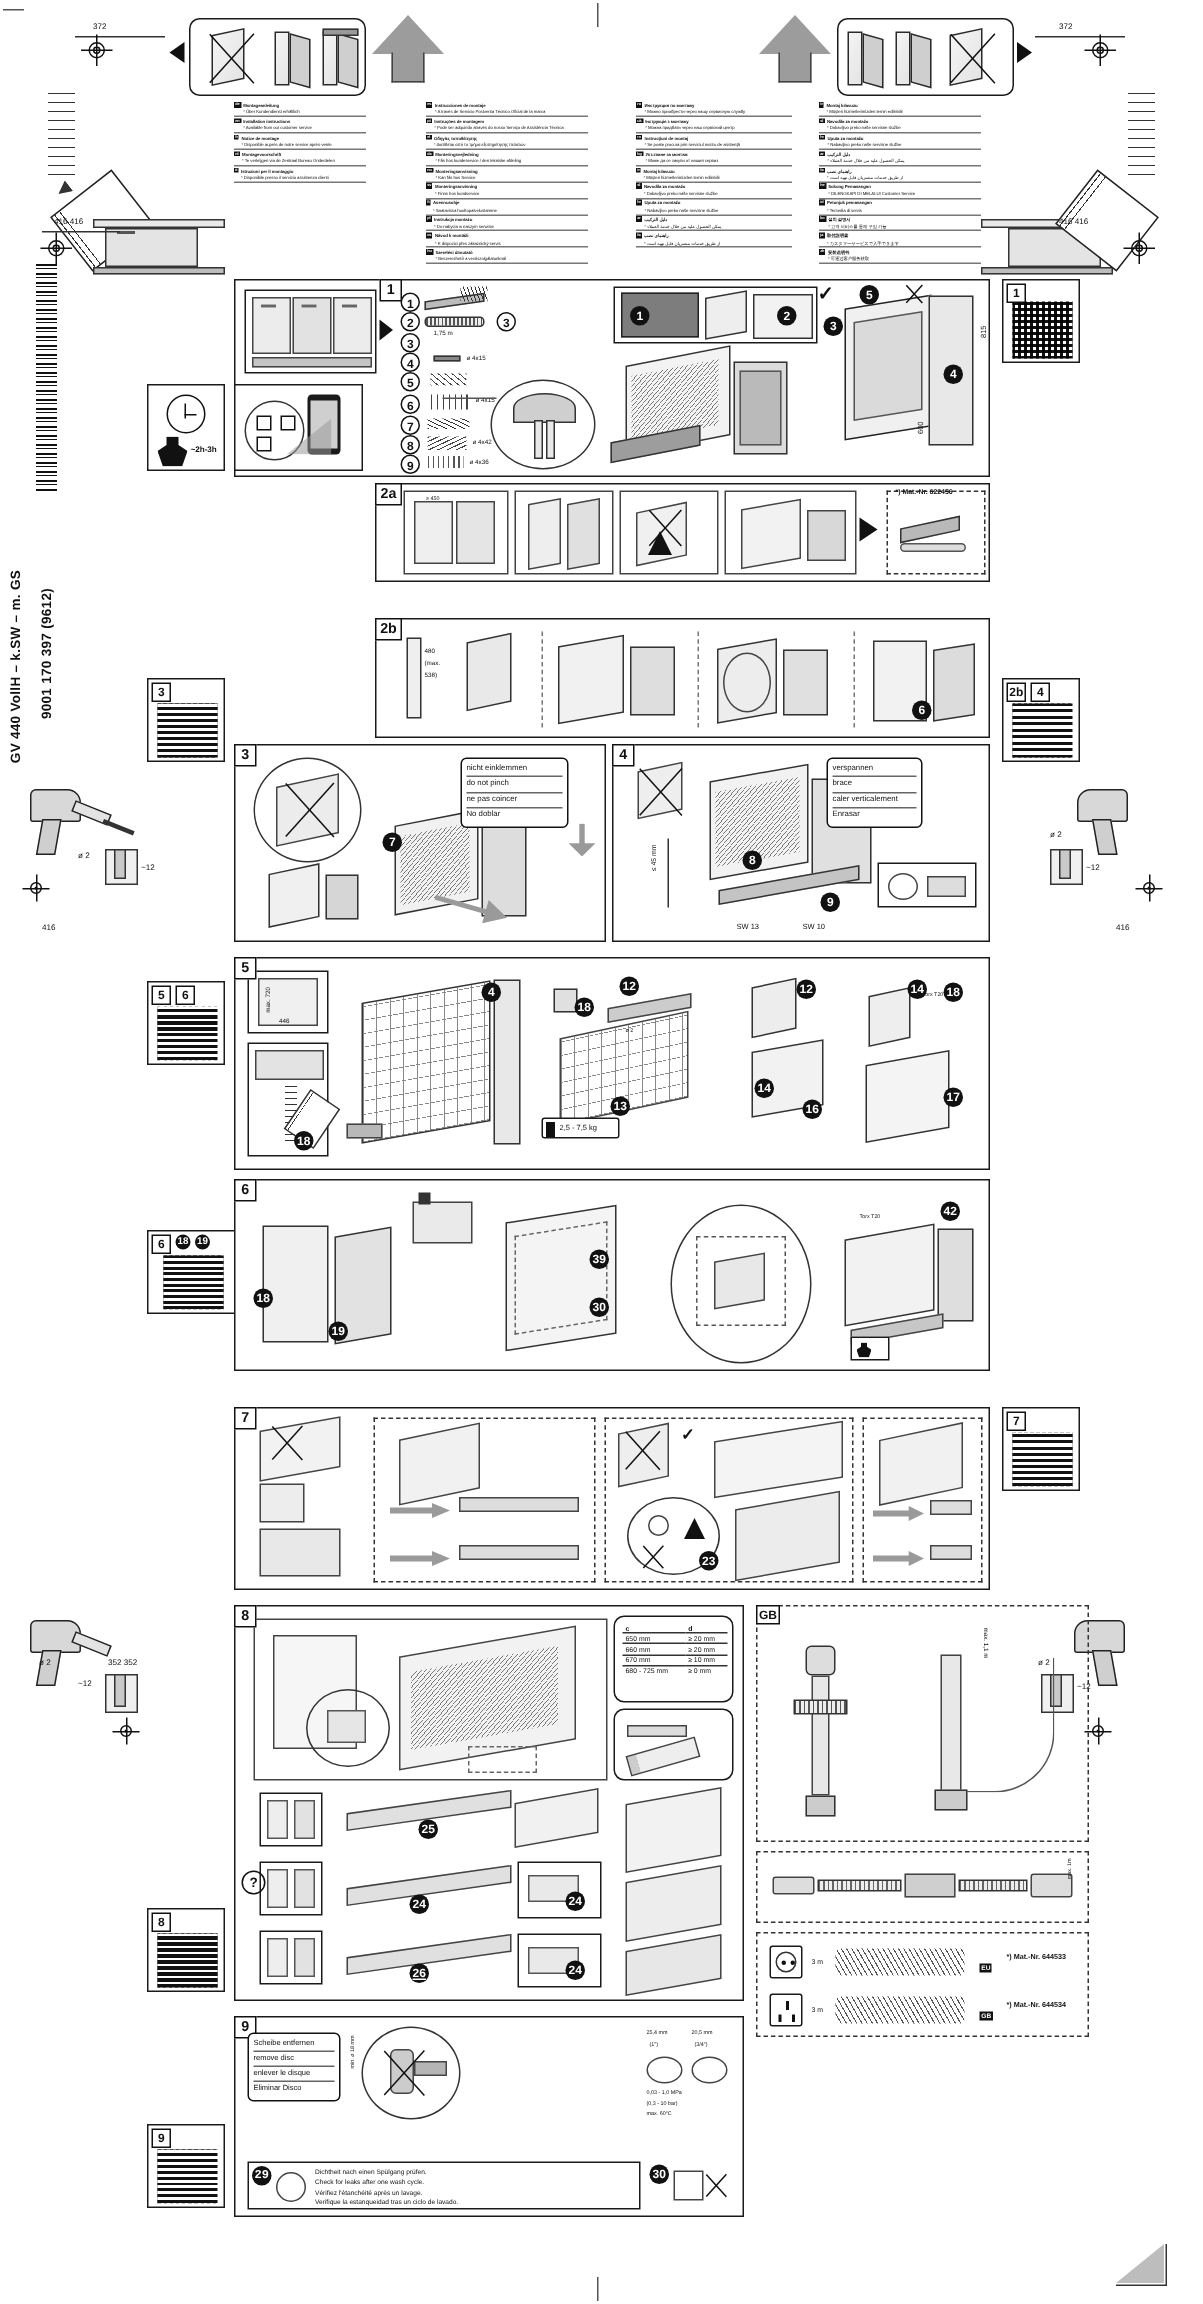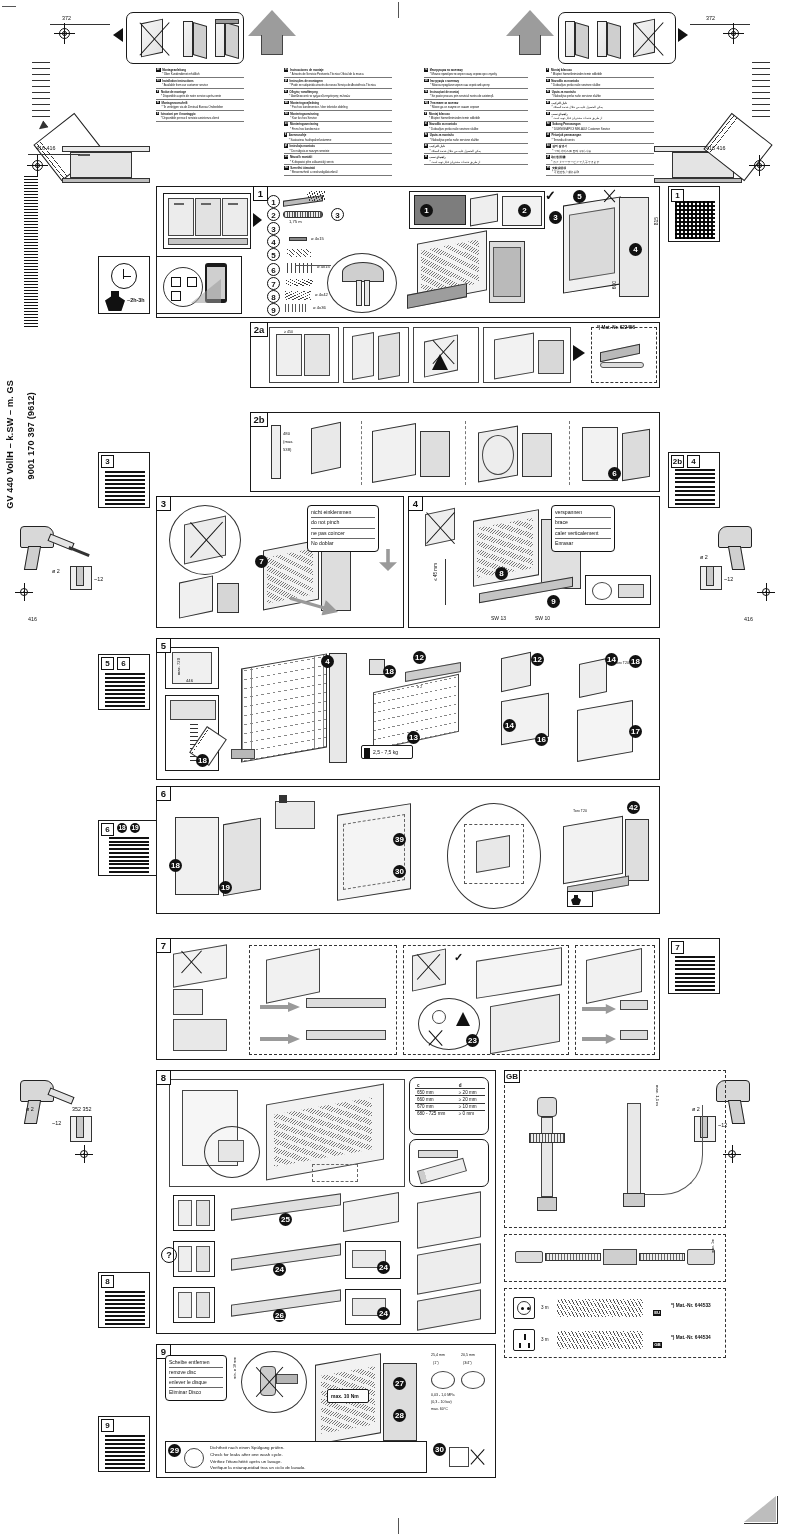--- a/index.html
+++ b/index.html
@@ -1084,30 +1084,20 @@
       <div>Eliminar Disco</div>
     </div>
     <div class="dimv tiny2" style="left:76px; top:12px;">min. ø 18 mm</div>
 
     <div class="abs" style="left:84px; top:6px; width:66px; height:62px; border:1.1px solid #333; border-radius:50%;">
       <div class="abs" style="left:18px; top:14px; width:16px; height:30px; background:#ccc; border:.8px solid #444; border-radius:4px;"></div>
       <div class="abs" style="left:34px; top:22px; width:22px; height:10px; background:#b5b5b5; border:.8px solid #444;"></div>
       <div class="nocross" style="left:16px; top:10px; width:24px; height:40px;"></div>
     </div>
 
-    <div class="abs" style="left:152px; top:8px; width:118px; height:108px;">
-      <div class="abs" style="left:6px; top:6px; width:66px; height:80px; background:#f2f2f2; border:1px solid #333; transform:skewY(-10deg);"></div>
-      <div class="abs hatch2" style="left:12px; top:18px; width:54px; height:58px; transform:skewY(-10deg);"></div>
-      <div class="abs" style="left:74px; top:10px; width:34px; height:78px; background:#ddd; border:1px solid #333;"></div>
-      <div class="cnum" style="left:84px; top:24px;">27</div>
-      <div class="cnum" style="left:84px; top:56px;">28</div>
-      <div class="abs box" style="left:18px; top:36px; width:42px; height:14px; border-radius:2px;">
-        <div class="dim b" style="left:3px; top:3px; font-size:5px;">max. 10 Nm</div>
-      </div>
-    </div>
 
     <div class="abs" style="left:272px; top:6px; width:62px; height:64px;">
       <div class="dim tiny2" style="left:2px; top:2px;">25,4 mm</div>
       <div class="dim tiny2" style="left:32px; top:2px;">20,5 mm</div>
       <div class="dim tiny2" style="left:4px; top:10px;">(1")</div>
       <div class="dim tiny2" style="left:34px; top:10px;">(3/4")</div>
       <div class="abs" style="left:2px; top:20px; width:24px; height:18px; border:.8px solid #444; border-radius:50%;"></div>
       <div class="abs" style="left:32px; top:20px; width:24px; height:18px; border:.8px solid #444; border-radius:50%;"></div>
       <div class="dim tiny2" style="left:2px; top:42px;">0,03 - 1,0 MPa</div>
       <div class="dim tiny2" style="left:2px; top:49px;">(0,3 - 10 bar)</div>

